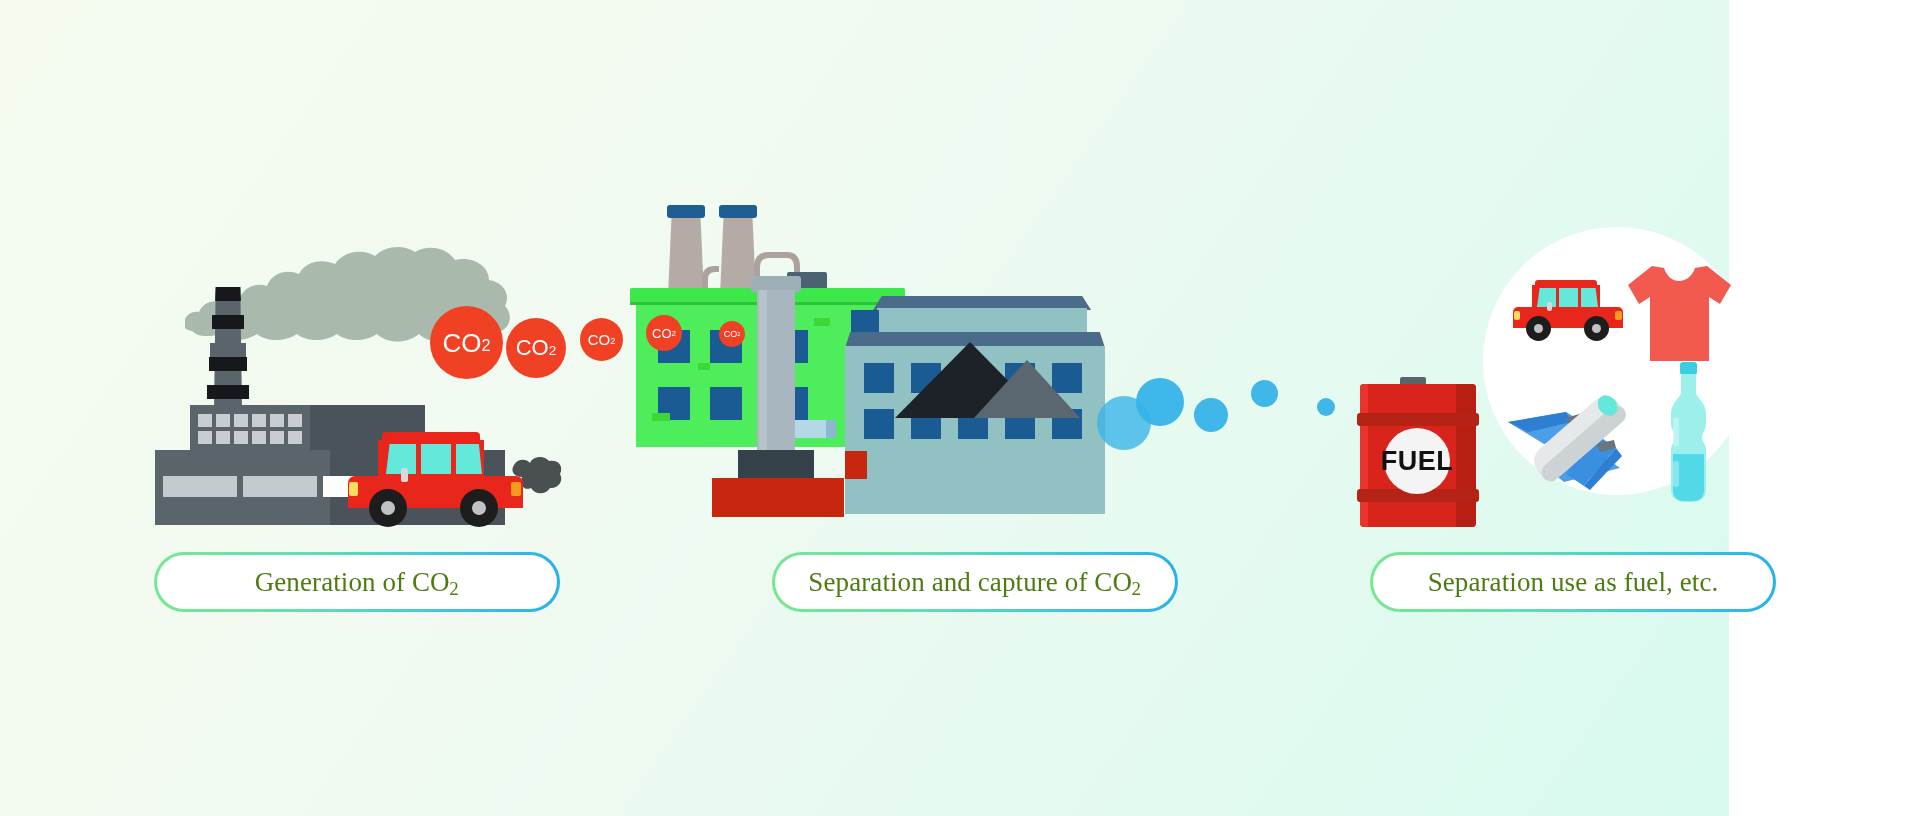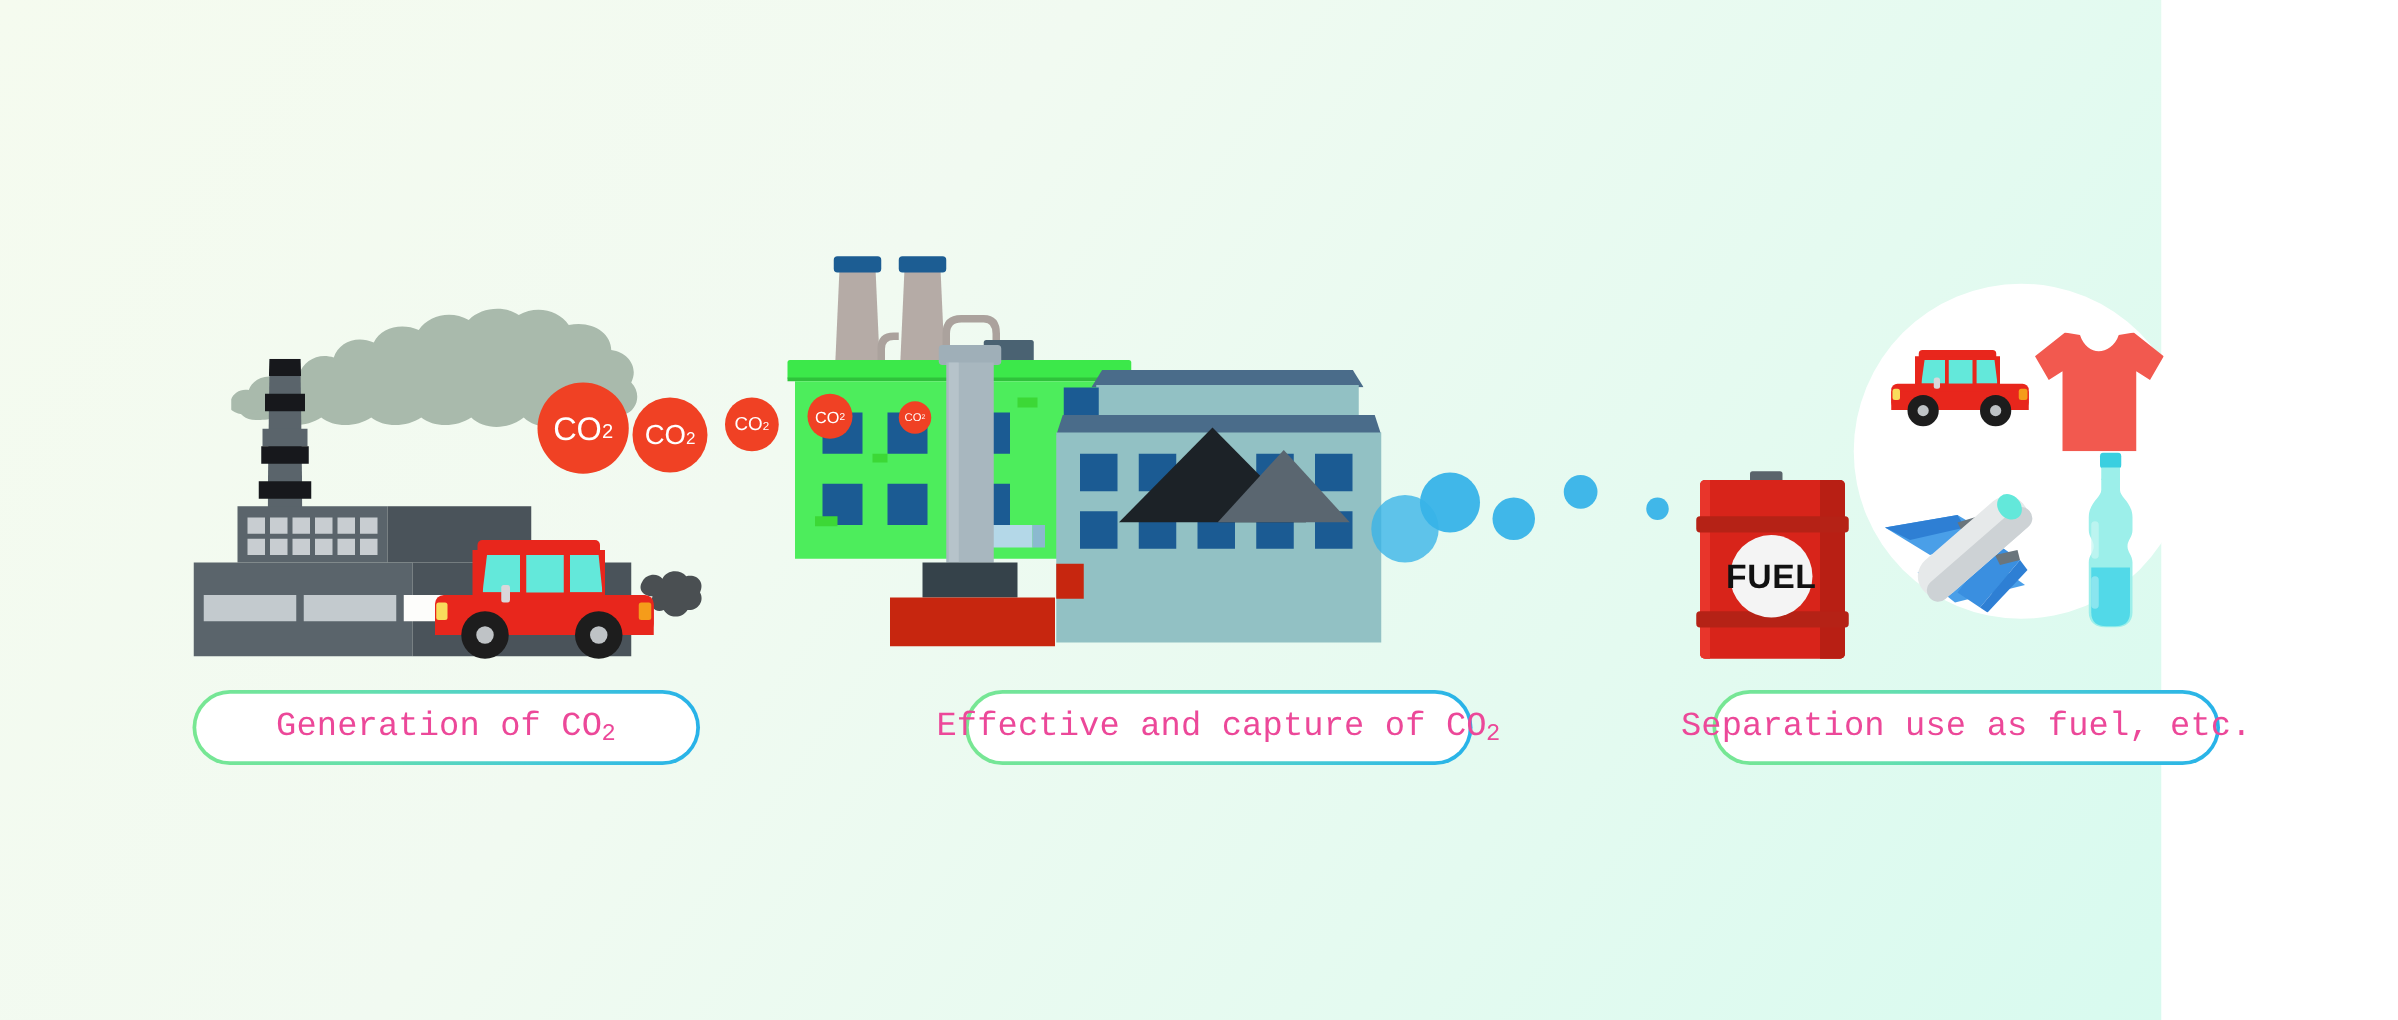--- a/index.html
+++ b/index.html
@@ -38,23 +38,23 @@
   .pill-inner {
     width: 100%;
     height: 100%;
     background: #FFFFFF;
     border-radius: 31px;
     display: flex;
     align-items: center;
     justify-content: center;
   }
   .pill-label {
-    color: #ec4899;
+    color: #4d7c0f;
     font-size: 27px;
-    font-family: Liberation Mono, monospace;
+    font-family: Liberation Serif, serif;
     letter-spacing: 0.1px;
     white-space: nowrap;
     line-height: 1;
   }
   .pill-label sub {
     font-size: 19px;
     vertical-align: baseline;
     position: relative;
     top: 4px;
     left: -0.5px;
@@ -418,21 +418,21 @@
   </div>
 
   <div class="pill" style="left:154px;top:552px;width:406px;">
     <div class="pill-inner">
       <span class="pill-label"><span>Generation of CO</span><sub>2</sub></span>
     </div>
   </div>
 
   <div class="pill" style="left:772px;top:552px;width:406px;">
     <div class="pill-inner">
-      <span class="pill-label"><span>Effective and capture of CO</span><sub>2</sub></span>
+      <span class="pill-label"><span>Separation and capture of CO</span><sub>2</sub></span>
     </div>
   </div>
 
   <div class="pill" style="left:1370px;top:552px;width:406px;">
     <div class="pill-inner">
       <span class="pill-label"><span>Separation use as fuel, etc.</span><sub></sub></span>
     </div>
   </div>
 
 </div>

